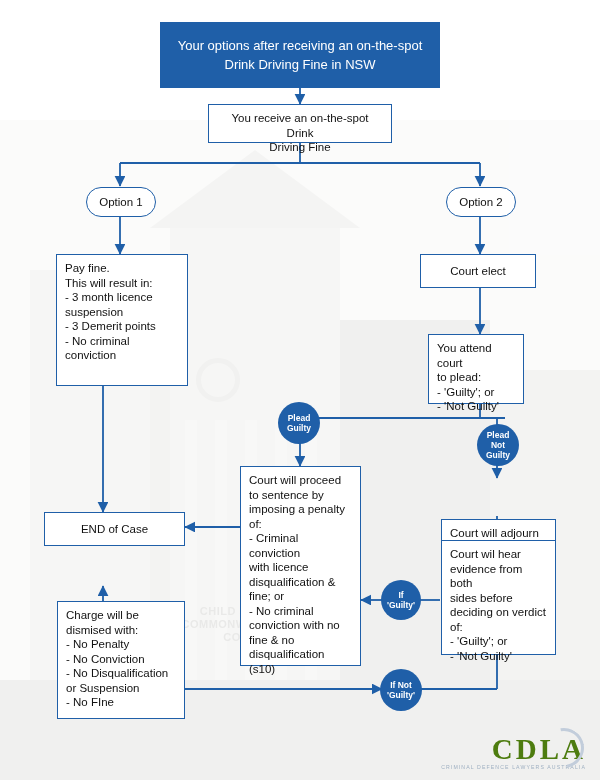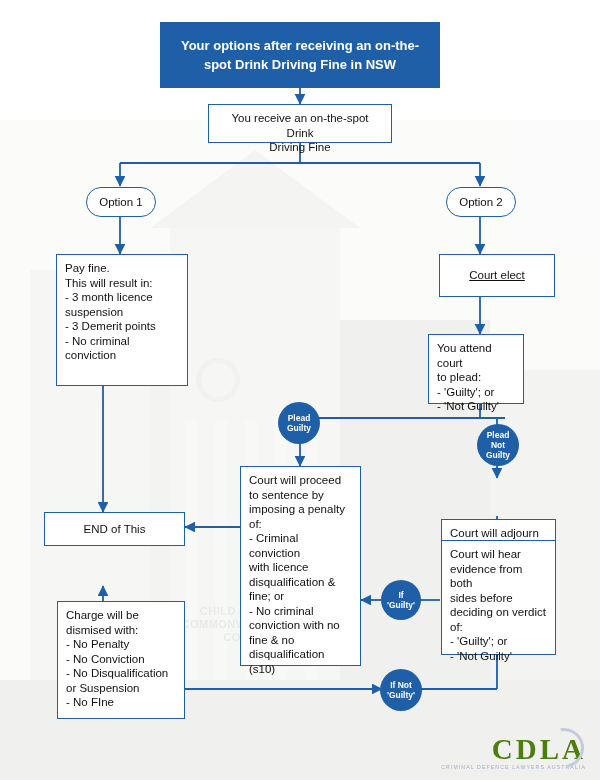--- a/index.html
+++ b/index.html
@@ -46,21 +46,21 @@
     line-height:14.5px;
     color:#111;
     padding:6px 8px;
     white-space:pre-line;
   }
   .node.center{text-align:center;}
 
   #title{
     position:absolute;left:160px;top:22px;width:280px;height:66px;
     background:#1f5fa8;color:#fff;display:flex;align-items:center;
-    justify-content:center;text-align:center;font-size:13px;font-weight:bold;
+    justify-content:center;text-align:center;font-size:13px;font-weight:normal;
     line-height:19px;padding:16px 10px;box-sizing:border-box;
   }
 
   .pill{
     position:absolute;border:1.6px solid #1f5fa8;background:#fff;
     border-radius:16px;height:28px;display:flex;align-items:center;
     justify-content:center;font-size:11.5px;color:#111;
   }
 
   .bubble{
@@ -163,21 +163,21 @@
 <div class="pill" style="left:446px;top:187px;width:68px;">Option 2</div>
 
 <div class="node" style="left:56px;top:254px;width:132px;height:132px;">Pay fine.
 This will result in:
 - 3 month licence
    suspension
 - 3 Demerit points
 - No criminal
    conviction</div>
 
-<div class="node center" style="left:439px;top:254px;width:116px;height:43px;display:flex;align-items:center;justify-content:center;text-decoration:underline;">Court elect</div>
+<div class="node center" style="left:420px;top:254px;width:116px;height:34px;display:flex;align-items:center;justify-content:center;">Court elect</div>
 
 <div class="node" style="left:428px;top:334px;width:96px;height:70px;">You attend court
 to plead:
 - 'Guilty'; or
 - 'Not Guilty'</div>
 
 <div class="node" style="left:240px;top:466px;width:121px;height:200px;">Court will proceed
 to sentence by
 imposing a penalty
 of:
@@ -195,21 +195,21 @@
 case for hearing.</div>
 
 <div class="node" style="left:441px;top:540px;width:115px;height:115px;">Court wil hear
 evidence from both
 sides before
 deciding on verdict
 of:
 - 'Guilty'; or
 - 'Not Guilty'</div>
 
-<div class="node center" style="left:44px;top:512px;width:141px;height:34px;display:flex;align-items:center;justify-content:center;">END of This</div>
+<div class="node center" style="left:44px;top:512px;width:141px;height:34px;display:flex;align-items:center;justify-content:center;">END of Case</div>
 
 <div class="node" style="left:44px;top:601px;width:128px;height:118px;margin-left:13px;">Charge will be
 dismised with:
 - No Penalty
 - No Conviction
 - No Disqualification
    or Suspension
 - No FIne</div>
 
 <div class="bubble" style="left:278px;top:402px;width:42px;height:42px;">Plead

